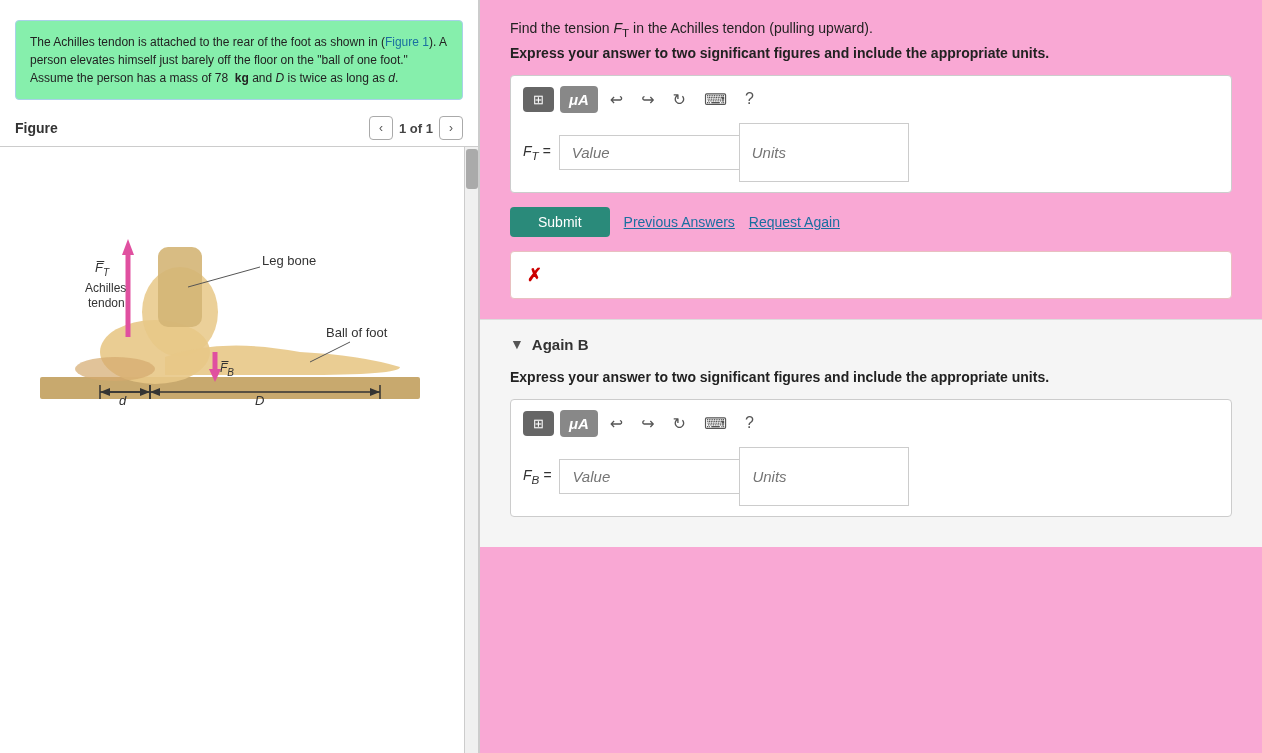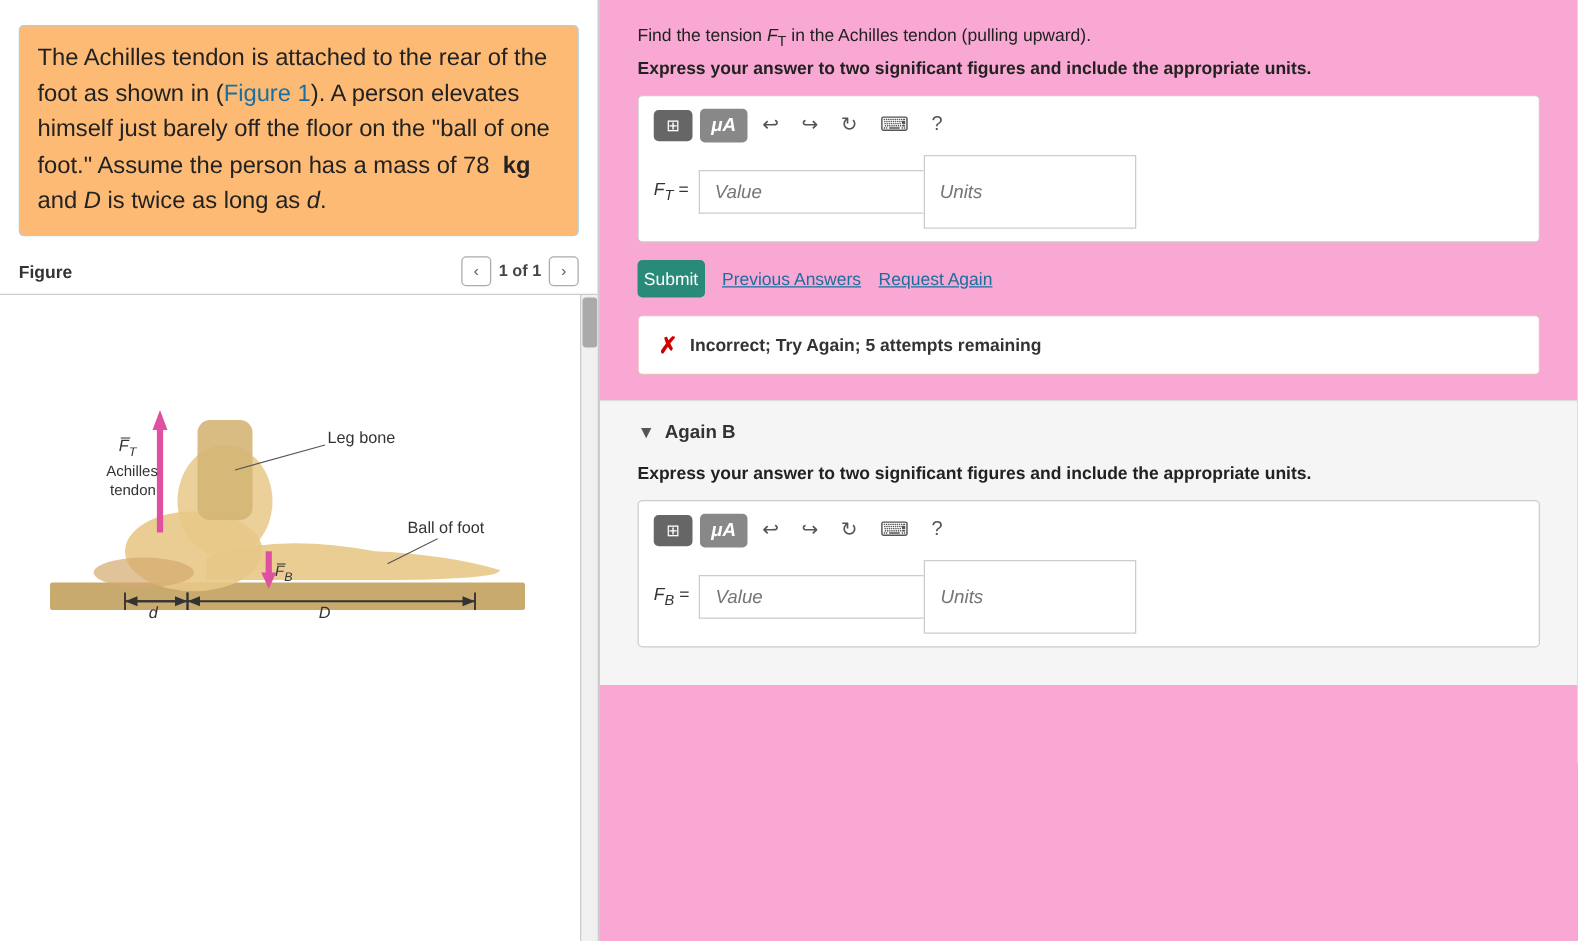--- a/index.html
+++ b/index.html
@@ -18,25 +18,25 @@
       border-right: 2px solid #ccc;
       display: flex;
       flex-direction: column;
       padding: 10px 0 0 0;
       flex-shrink: 0;
       overflow: hidden;
     }
 
     .problem-text-box {
       margin: 10px 15px;
-      background: #fdba74;
+      background: #86efac;
       border: 1px solid #a8d1e8;
       border-radius: 4px;
       padding: 12px 14px;
-      font-size: 19px;
+      font-size: 12px;
       color: #222;
       line-height: 1.5;
     }
 
     .problem-text-box a {
       color: #1a6fa0;
       text-decoration: none;
     }
 
     .figure-header {
@@ -214,21 +214,21 @@
       align-items: center;
       gap: 14px;
       margin-bottom: 14px;
     }
 
     .submit-btn {
       background: #2a8a7a;
       color: #fff;
       border: none;
       border-radius: 4px;
-      padding: 7px 5px;
+      padding: 7px 28px;
       font-size: 14px;
       cursor: pointer;
     }
 
     .link-btn {
       color: #1a6fa0;
       background: none;
       border: none;
       cursor: pointer;
       font-size: 14px;
@@ -381,21 +381,20 @@
   </div>
 
   <div class="action-row">
     <button class="submit-btn">Submit</button>
     <button class="link-btn">Previous Answers</button>
     <button class="link-btn">Request Again</button>
   </div>
 
   <div class="error-box">
     <span class="error-x">✗</span>
-    <span>Incorrect; Try Again; 5 attempts remaining</span>
   </div>
 
   <div class="part-b-section">
     <div class="part-b-header">
       <span class="chevron-down">▼</span>
       <span>Again B</span>
     </div>
 
     <div class="instruction-text">Express your answer to two significant figures and include the appropriate units.</div>
 

